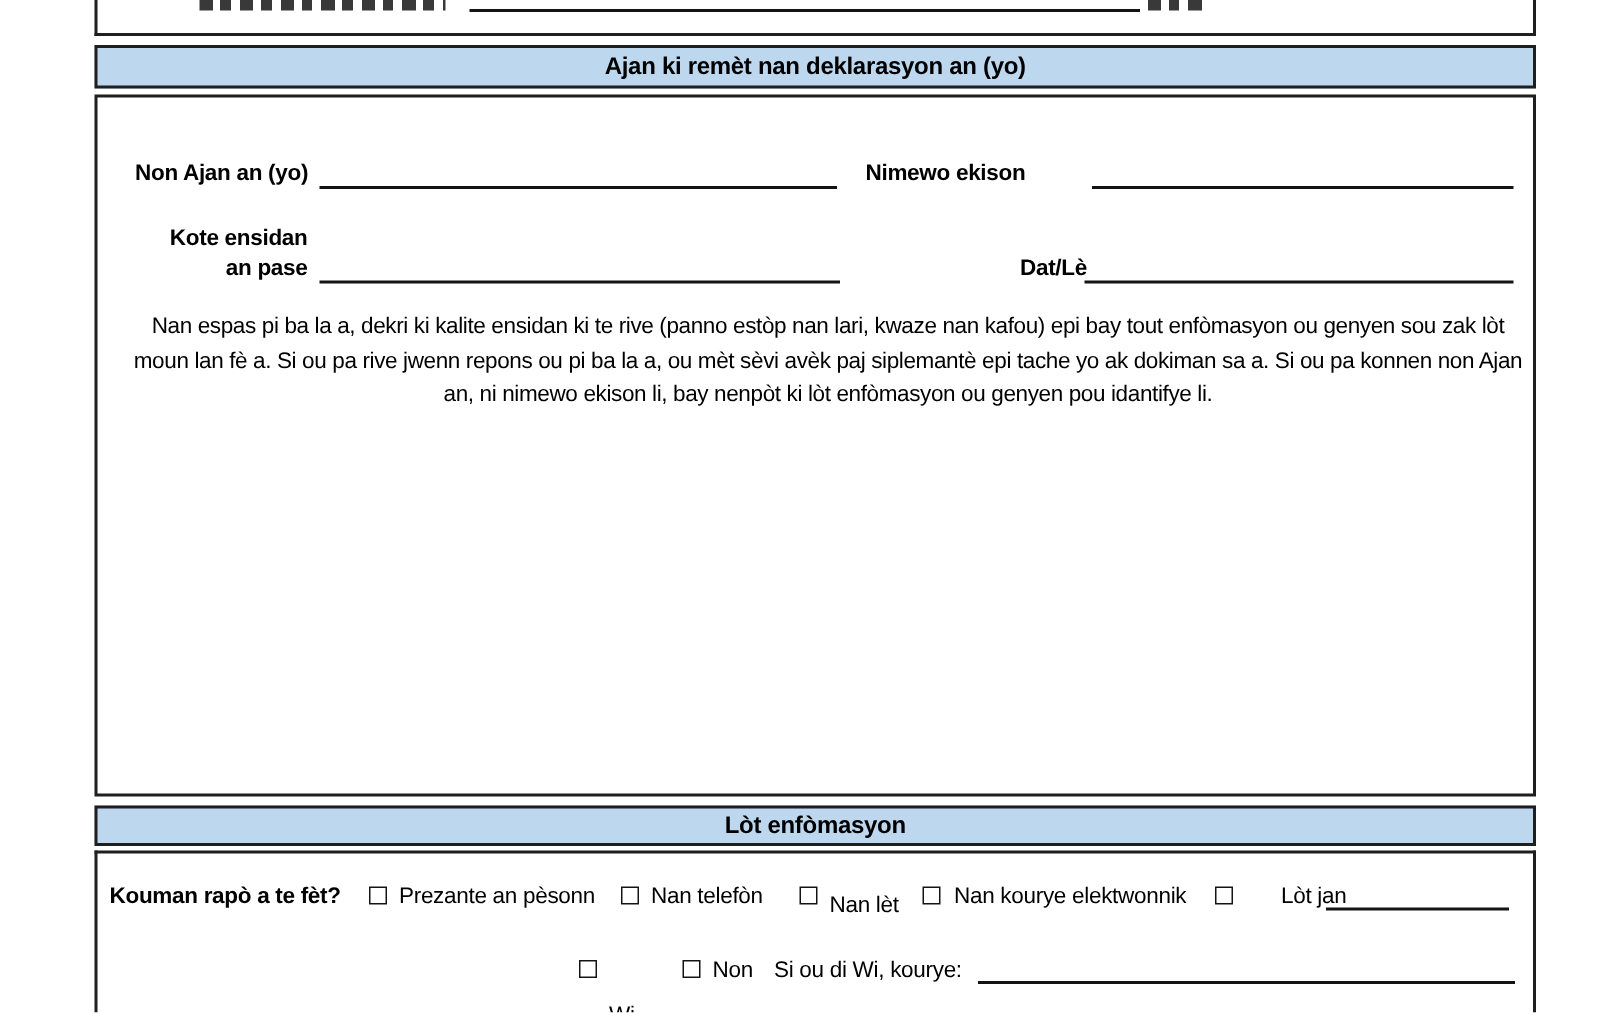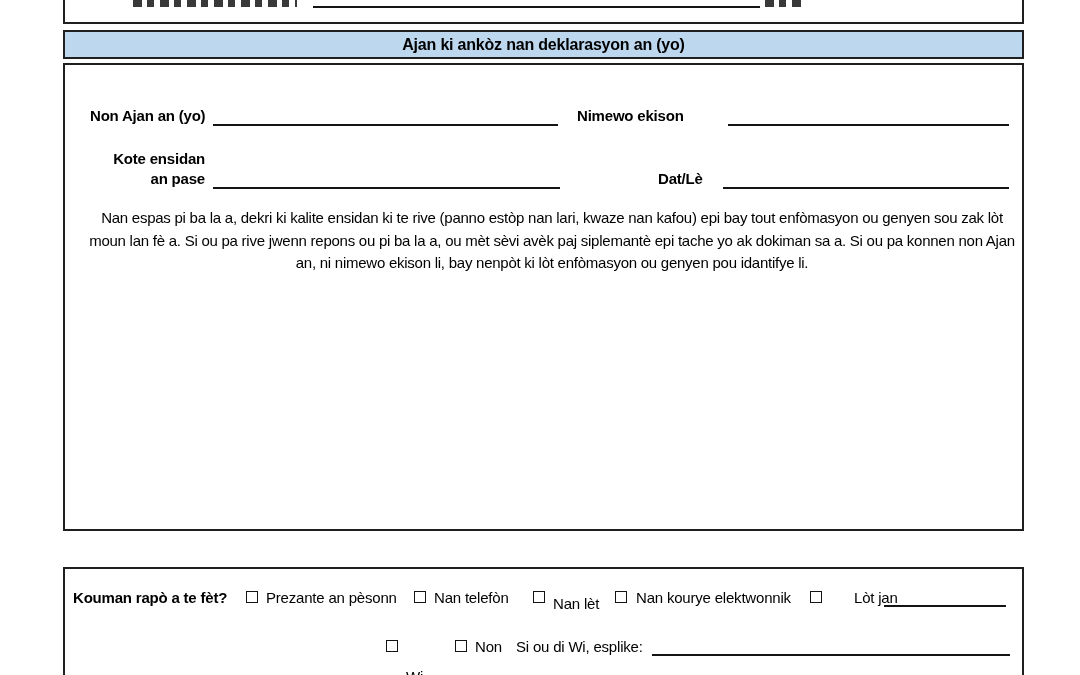--- a/index.html
+++ b/index.html
@@ -55,40 +55,43 @@
 
 <div class="page">
 
   <div class="topbox">
     <div class="frag frag1"></div>
     <div class="topline"></div>
     <div class="frag frag2"></div>
   </div>
 
   <div class="hdr hdr1">
-    <span class="b">Ajan ki ankòz nan deklarasyon an (yo)</span>
+    <span class="b">Ajan ki remèt nan deklarasyon an (yo)</span>
   </div>
 
   <div class="box box1"></div>
 
   <span class="lbl" style="left:90px;top:107px;">Non Ajan an (yo)</span>
   <div class="fline" style="left:213px;top:107px;width:345px;"></div>
 
   <span class="lbl" style="left:577px;top:107px;">Nimewo ekison</span>
   <div class="fline" style="left:728px;top:107px;width:281px;"></div>
 
   <span class="lbl" style="left:85px;top:150px;width:120px;text-align:right;">Kote ensidan</span>
   <span class="lbl" style="left:85px;top:170px;width:120px;">an pase</span>
   <div class="fline" style="left:213px;top:170px;width:347px;"></div>
 
-  <span class="lbl" style="left:658px;top:170px;">Dat/Lè</span>
+  <span class="lbl" style="left:680px;top:170px;">Dat/Lè</span>
   <div class="fline" style="left:723px;top:170px;width:286px;"></div>
 
   <div class="para">Nan espas pi ba la a, dekri ki kalite ensidan ki te rive (panno estòp nan lari, kwaze nan kafou) epi bay tout enfòmasyon ou genyen sou zak lòt moun lan fè a. Si ou pa rive jwenn repons ou pi ba la a, ou mèt sèvi avèk paj siplemantè epi tache yo ak dokiman sa a. Si ou pa konnen non Ajan an, ni nimewo ekison li, bay nenpòt ki lòt enfòmasyon ou genyen pou idantifye li.</div>
 
+  <div class="hdr hdr2">
+    <span class="b">Lòt enfòmasyon</span>
+  </div>
 
   <div class="box box2"></div>
 
   <span class="lbl" style="left:73px;top:589px;">Kouman rapò a te fèt?</span>
 
   <span class="cbx" style="left:246px;top:591px;"></span>
   <span class="opt" style="left:266px;top:589px;">Prezante an pèsonn</span>
 
   <span class="cbx" style="left:414px;top:591px;"></span>
   <span class="opt" style="left:434px;top:589px;">Nan telefòn</span>
@@ -103,16 +106,16 @@
   <span class="opt" style="left:831px;top:589px;margin-left:23px;">Lòt jan</span>
   <div class="fline" style="left:884px;top:588px;width:122px;"></div>
 
 
   <span class="cbx" style="left:386px;top:640px;"></span>
   <span class="opt" style="left:406px;top:668px;">Wi</span>
 
   <span class="cbx" style="left:455px;top:640px;"></span>
   <span class="opt" style="left:475px;top:638px;">Non</span>
 
-  <span class="opt" style="left:516px;top:638px;">Si ou di Wi, esplike:</span>
+  <span class="opt" style="left:516px;top:638px;">Si ou di Wi, kourye:</span>
   <div class="fline" style="left:652px;top:637px;width:358px;"></div>
 
 </div>
 
 </body></html>

